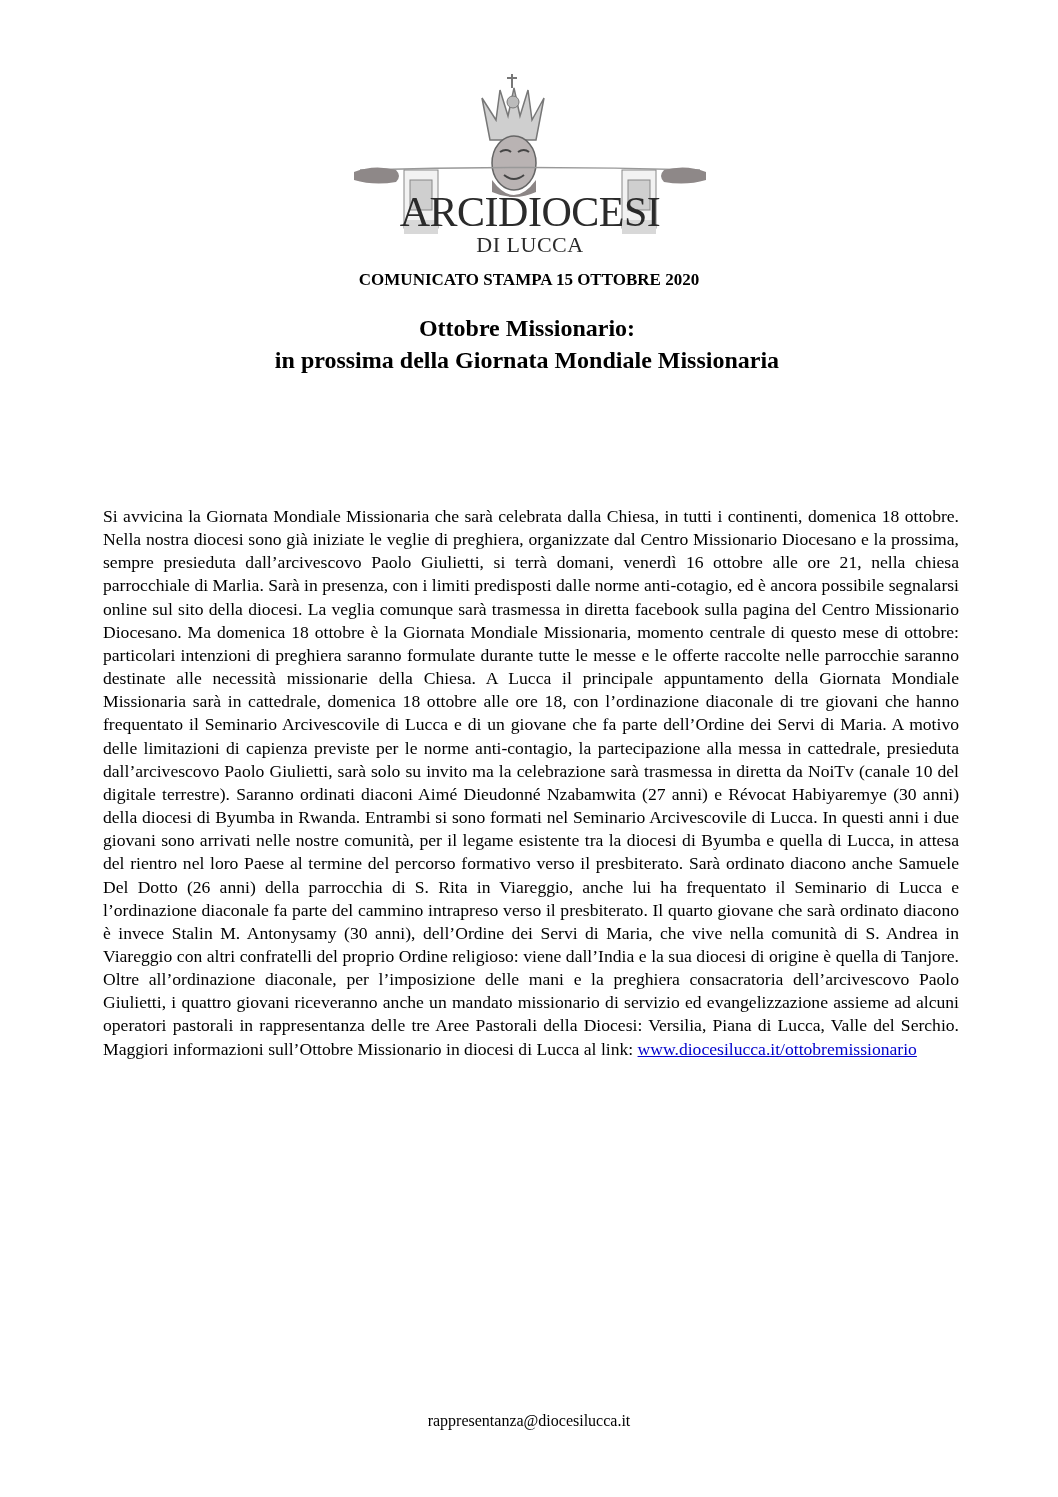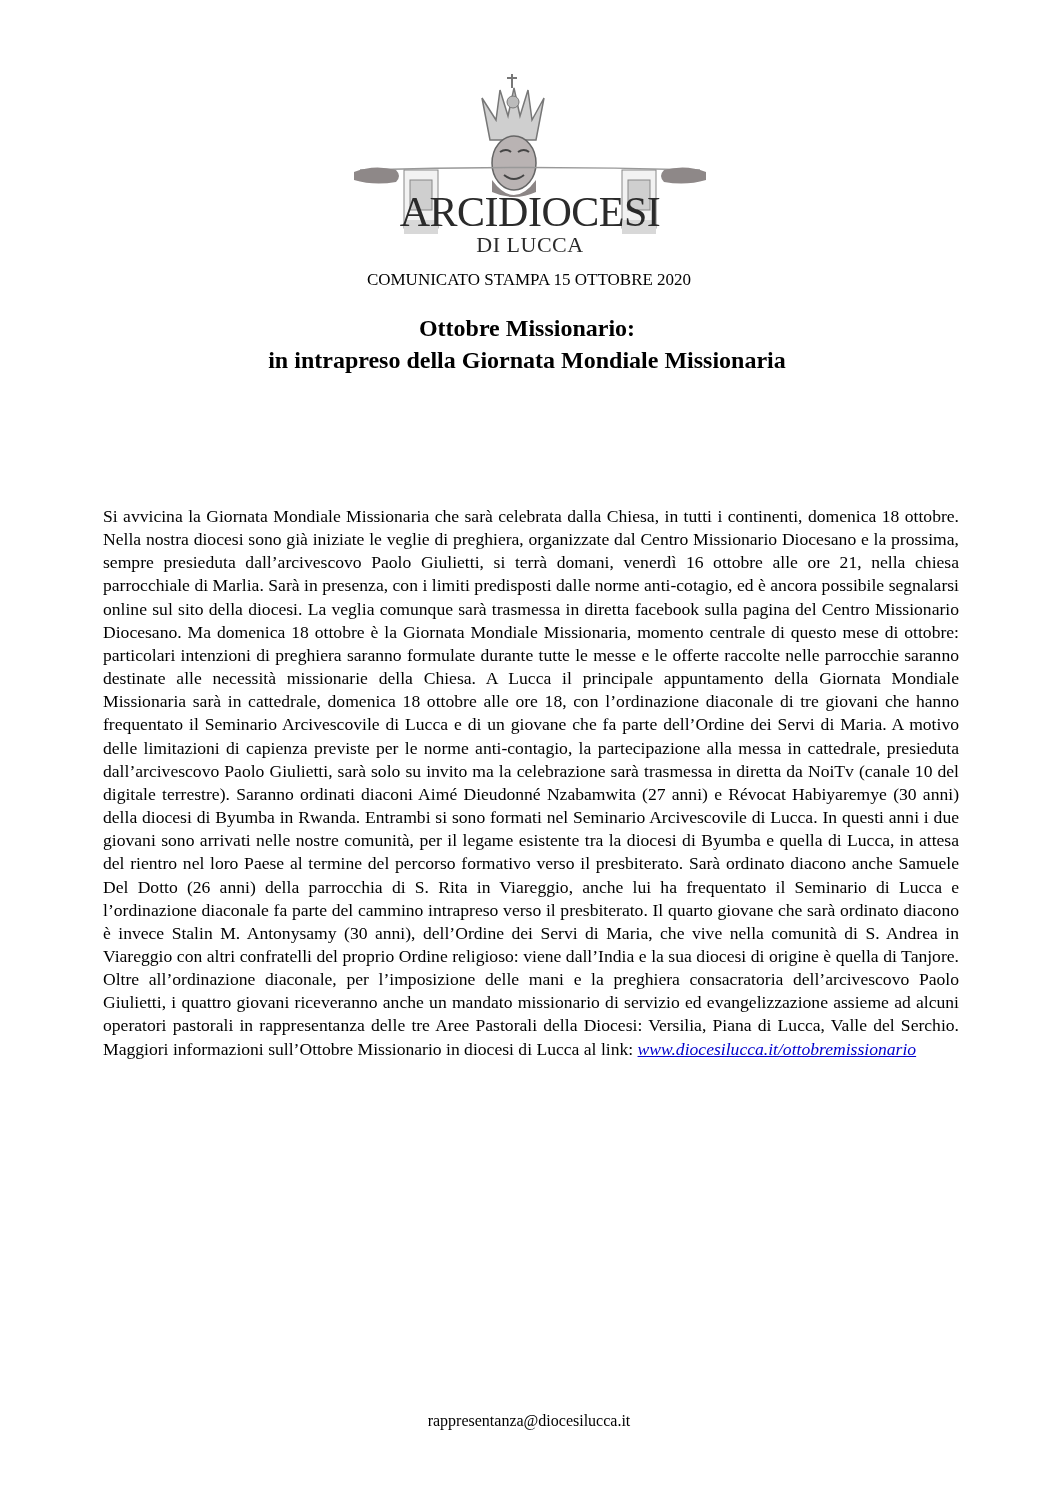--- a/index.html
+++ b/index.html
@@ -4,27 +4,27 @@
   <style>
     html, body { margin: 0; padding: 0; background: #ffffff; }
     body { width: 1058px; height: 1497px; position: relative; overflow: hidden;
            font-family: "Liberation Serif", "DejaVu Serif", serif; color: #000; }
     .logo { position: absolute; left: 340px; top: 60px; width: 380px; height: 195px; }
     .logo-text { position: absolute; left: 0; width: 100%; text-align: center;
                  font-family: "Liberation Serif", serif; color: #2b2b2b; }
     .logo-main { top: 128px; font-size: 42px; letter-spacing: -0.5px; }
     .logo-sub { top: 172px; font-size: 22px; letter-spacing: 0.5px; }
     .press-label { position: absolute; top: 270px; left: 0; width: 1058px; text-align: center;
-                   font-weight: normal; font-size: 17px; }
+                   font-weight: bold; font-size: 17px; }
     .headline { position: absolute; top: 312px; left: 0; width: 1054px; text-align: center;
                 font-weight: bold; font-size: 24px; line-height: 32px; }
     .headline div { margin: 0; }
     .body-text { position: absolute; left: 103px; top: 505px; width: 856px;
                  font-size: 17.6px; line-height: 23.15px; text-align: justify; }
-    .body-text a { color: #0000cc; text-decoration: underline; font-style: italic; }
+    .body-text a { color: #0000cc; text-decoration: underline; }
     .footer-email { position: absolute; top: 1412px; left: 0; width: 1058px; text-align: center;
                     font-size: 16px; }
   </style>
 </head>
 <body>
 
 <div class="logo">
   <svg width="380" height="195" viewBox="0 0 380 195">
 
     <line x1="172" y1="14" x2="172" y2="28" stroke="#777" stroke-width="2"></line>
@@ -50,21 +50,21 @@
     <rect x="282" y="160" width="34" height="14" fill="#d8d8d8"></rect>
   </svg>
   <div class="logo-text logo-main">ARCIDIOCESI</div>
   <div class="logo-text logo-sub">DI LUCCA</div>
 </div>
 
 <div class="press-label">COMUNICATO STAMPA 15 OTTOBRE 2020</div>
 
 <div class="headline">
   <div>Ottobre Missionario:</div>
-  <div>in intrapreso della Giornata Mondiale Missionaria</div>
+  <div>in prossima della Giornata Mondiale Missionaria</div>
 </div>
 
 <div class="body-text">
   <span>Si avvicina la Giornata Mondiale Missionaria che sarà celebrata dalla Chiesa, in tutti i continenti, domenica 18 ottobre. Nella nostra diocesi sono già iniziate le veglie di preghiera, organizzate dal Centro Missionario Diocesano e la prossima, sempre presieduta dall’arcivescovo Paolo Giulietti, si terrà domani, venerdì 16 ottobre alle ore 21, nella chiesa parrocchiale di Marlia. Sarà in presenza, con i limiti predisposti dalle norme anti-cotagio, ed è ancora possibile segnalarsi online sul sito della diocesi. La veglia comunque sarà trasmessa in diretta facebook sulla pagina del Centro Missionario Diocesano. Ma domenica 18 ottobre è la Giornata Mondiale Missionaria, momento centrale di questo mese di ottobre: particolari intenzioni di preghiera saranno formulate durante tutte le messe e le offerte raccolte nelle parrocchie saranno destinate alle necessità missionarie della Chiesa. A Lucca il principale appuntamento della Giornata Mondiale Missionaria sarà in cattedrale, domenica 18 ottobre alle ore 18, con l’ordinazione diaconale di tre giovani che hanno frequentato il Seminario Arcivescovile di Lucca e di un giovane che fa parte dell’Ordine dei Servi di Maria. A motivo delle limitazioni di capienza previste per le norme anti-contagio, la partecipazione alla messa in cattedrale, presieduta dall’arcivescovo Paolo Giulietti, sarà solo su invito ma la celebrazione sarà trasmessa in diretta da NoiTv (canale 10 del digitale terrestre). Saranno ordinati diaconi Aimé Dieudonné Nzabamwita (27 anni) e Révocat Habiyaremye (30 anni) della diocesi di Byumba in Rwanda. Entrambi si sono formati nel Seminario Arcivescovile di Lucca. In questi anni i due giovani sono arrivati nelle nostre comunità, per il legame esistente tra la diocesi di Byumba e quella di Lucca, in attesa del rientro nel loro Paese al termine del percorso formativo verso il presbiterato. Sarà ordinato diacono anche Samuele Del Dotto (26 anni) della parrocchia di S. Rita in Viareggio, anche lui ha frequentato il Seminario di Lucca e l’ordinazione diaconale fa parte del cammino intrapreso verso il presbiterato. Il quarto giovane che sarà ordinato diacono è invece Stalin M. Antonysamy (30 anni), dell’Ordine dei Servi di Maria, che vive nella comunità di S. Andrea in Viareggio con altri confratelli del proprio Ordine religioso: viene dall’India e la sua diocesi di origine è quella di Tanjore. Oltre all’ordinazione diaconale, per l’imposizione delle mani e la preghiera consacratoria dell’arcivescovo Paolo Giulietti, i quattro giovani riceveranno anche un mandato missionario di servizio ed evangelizzazione assieme ad alcuni operatori pastorali in rappresentanza delle tre Aree Pastorali della Diocesi: Versilia, Piana di Lucca, Valle del Serchio. Maggiori informazioni sull’Ottobre Missionario in diocesi di Lucca al link:</span>
   <a href="#">www.diocesilucca.it/ottobremissionario</a>
 </div>
 
 <div class="footer-email">rappresentanza@diocesilucca.it</div>
 
 </body></html>

